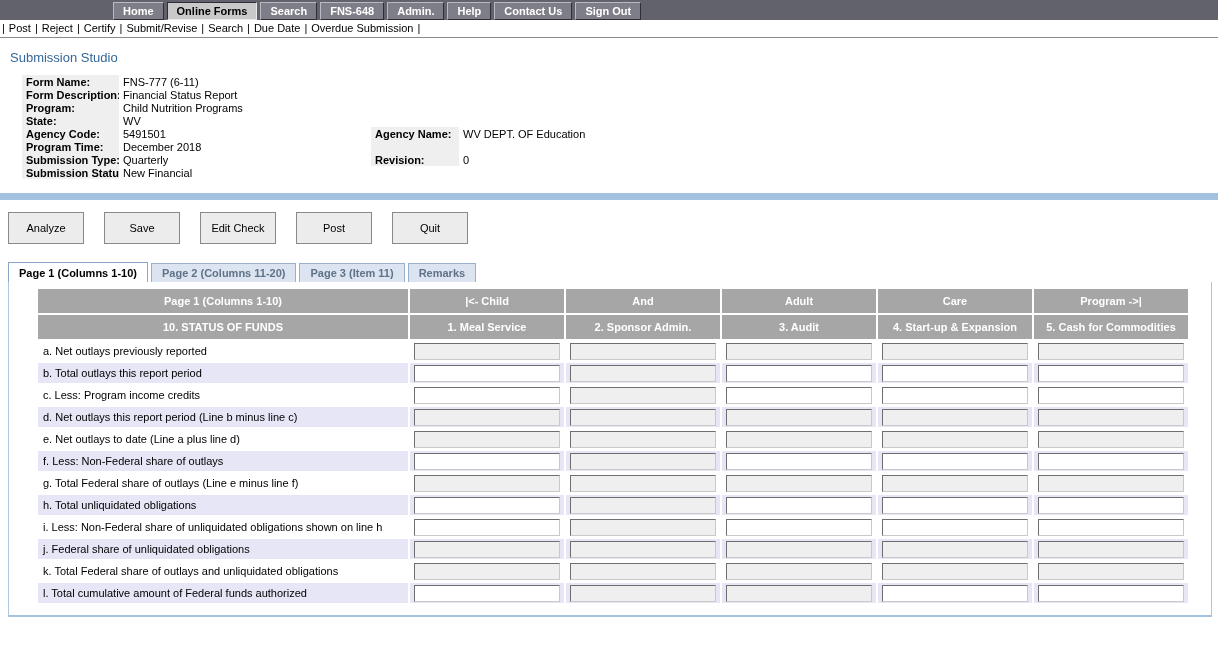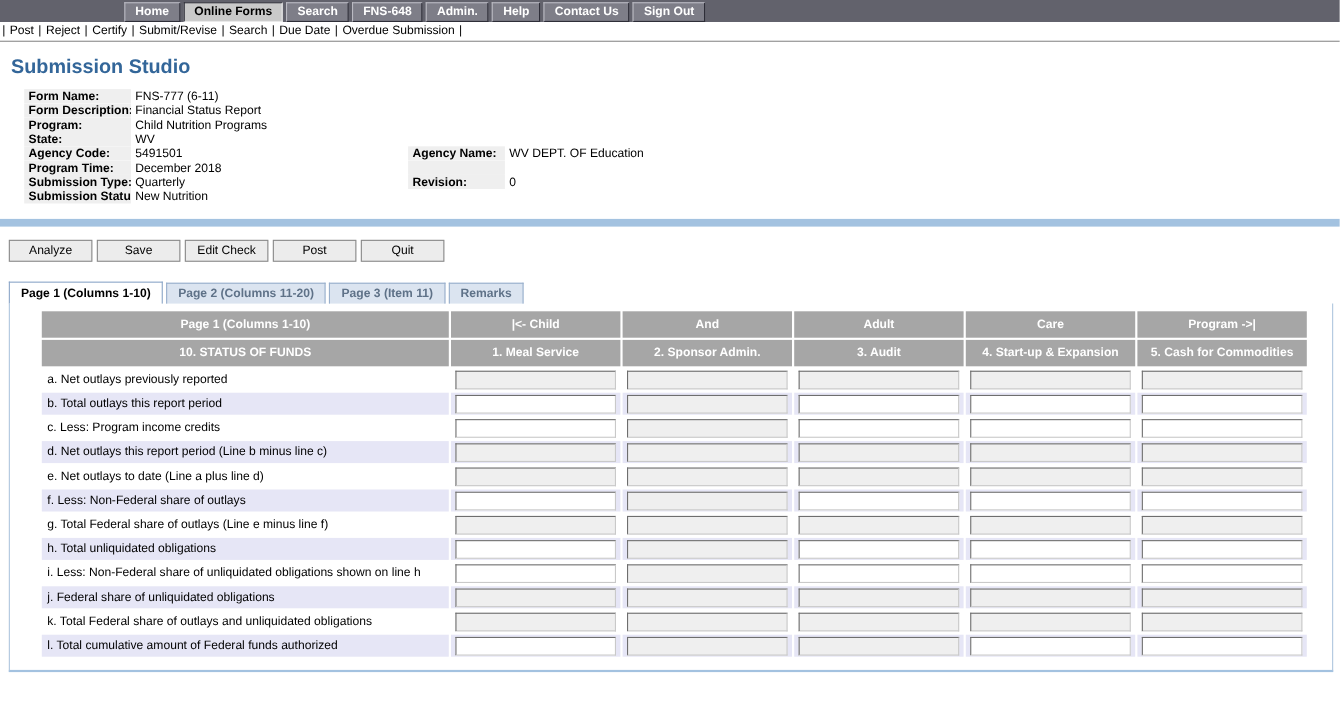--- a/index.html
+++ b/index.html
@@ -27,35 +27,35 @@
     border:1px solid;border-color:#babac2 #2e2e38 #2e2e38 #babac2;cursor:pointer;white-space:nowrap;
   }
   .nav-btn.active{
     background:#c9c9c9;color:#000;border-color:#2e2e38 #e9e9e9 #e9e9e9 #2e2e38;
   }
   
   .toolbar{padding:2px 2px 3px 2px;border-bottom:1px solid #8a8a8a;white-space:nowrap;}
   .tlink{color:#000;cursor:pointer;margin:0 4px;}
   .pipe{color:#000;}
   
-  .page-title{color:var(--title-blue);font-size:18px;font-weight:bold;margin:12px 0 10px 10px;}
+  .page-title{color:var(--title-blue);font-size:13px;font-weight:normal;margin:12px 0 10px 10px;}
   
   table.meta{border-collapse:collapse;margin-left:22px;width:1174px;table-layout:fixed;}
   table.meta td{height:13px;line-height:12px;padding:0 4px;font-size:11px;overflow:hidden;white-space:nowrap;}
   table.meta td.lbl{width:97px;background:var(--label-gray);font-weight:bold;}
   table.meta td.val{width:252px;}
   table.meta td.lbl2{width:88px;font-weight:bold;}
   table.meta td.lbl2.shaded{background:var(--label-gray);}
   table.meta td.val2{}
   
   .blue-bar{height:7px;background:var(--accent-blue-bar);margin-top:14px;width:1218px;}
   
   .btn-row{margin:12px 0 0 8px;}
   .action-btn{
-    width:76px;height:20px;margin-right:4px;background:#ececec;color:#000;
+    width:76px;height:32px;margin-right:20px;background:#ececec;color:#000;
     border:1px solid #8a8a8a;font-family:"Liberation Sans",sans-serif;font-size:11px;cursor:pointer;
   }
   
   .tabs{margin:18px 0 0 8px;display:flex;align-items:flex-end;}
   .tab{
     padding:3px 10px 3px 10px;margin-right:3px;font-weight:bold;font-size:11px;
     background:var(--tab-inactive-bg);color:#5f7288;border:1px solid #9ab0cc;border-bottom:none;cursor:pointer;white-space:nowrap;
   }
   .tab.active{background:#fff;color:#000;padding-top:4px;border-color:#8ba6c8;}
   
@@ -143,21 +143,21 @@
         <td class="val2"></td>
       </tr>
       <tr>
         <td class="lbl">Submission Type:</td>
         <td class="val">Quarterly</td>
         <td class="lbl2 shaded">Revision:</td>
         <td class="val2">0</td>
       </tr>
       <tr>
         <td class="lbl">Submission Status:</td>
-        <td class="val">New Nutrition</td>
+        <td class="val">New Financial</td>
         <td class="lbl2"></td>
         <td class="val2"></td>
       </tr>
     </tbody>
 </table>
 
 <div class="blue-bar"></div>
 
 <div class="btn-row" id="action-buttons"><button class="action-btn">Analyze</button><button class="action-btn">Save</button><button class="action-btn">Edit Check</button><button class="action-btn">Post</button><button class="action-btn">Quit</button></div>
 

